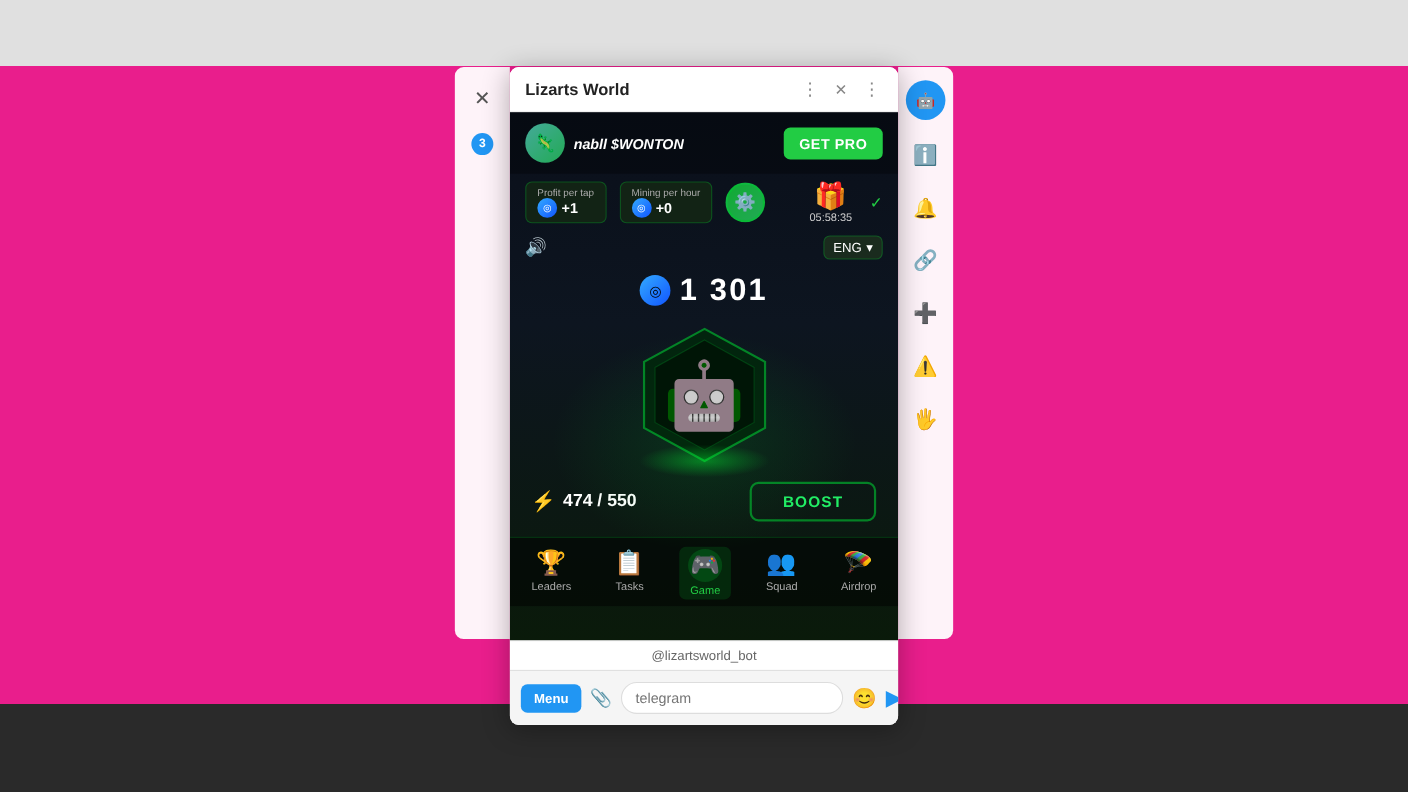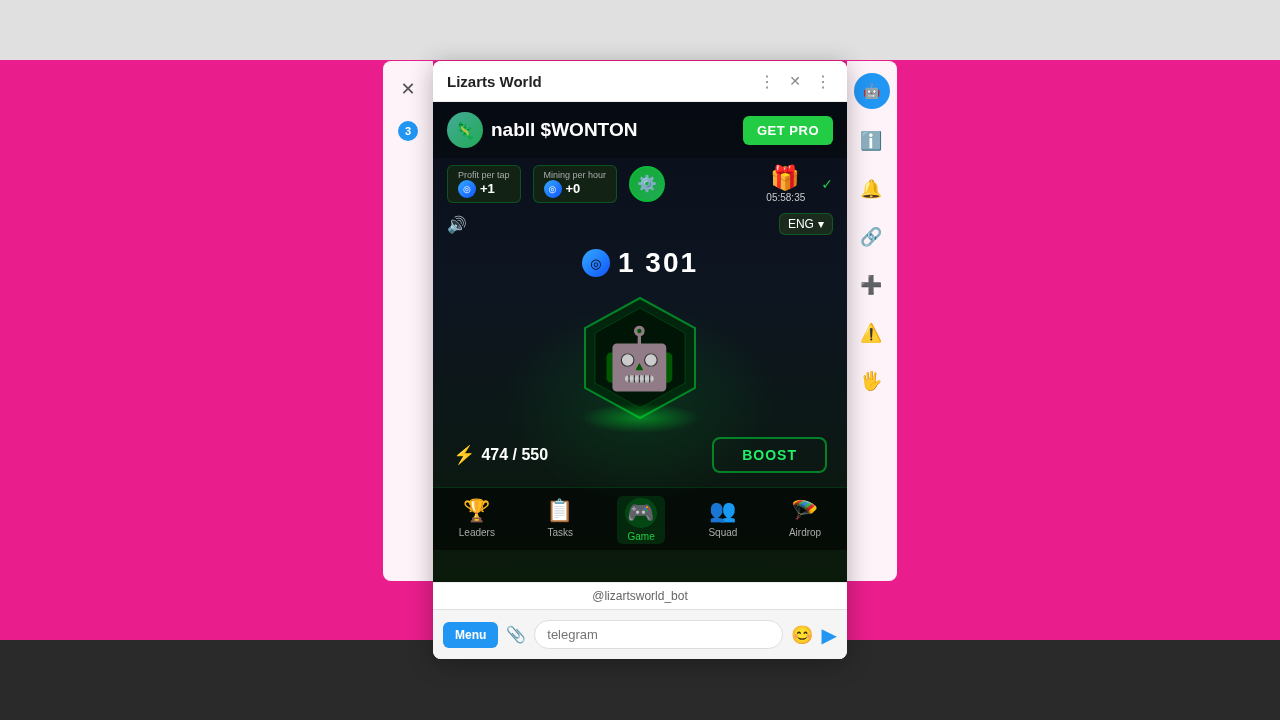--- a/index.html
+++ b/index.html
@@ -35,21 +35,21 @@
       left: 50%;
       transform: translate(-50%, -50%);
       display: flex;
       align-items: flex-start;
       gap: 0;
       z-index: 10;
     }
 
     
     .telegram-window {
-      width: 414px;
+      width: 353px;
       background: #fff;
       border-radius: 8px;
       box-shadow: 0 4px 24px rgba(0,0,0,0.3);
       overflow: hidden;
       position: relative;
     }
 
     
     .title-bar {
       display: flex;
@@ -124,22 +124,23 @@
       border-radius: 50%;
       background: linear-gradient(135deg, #4a9, #2a5);
       overflow: hidden;
       display: flex;
       align-items: center;
       justify-content: center;
       font-size: 16px;
     }
     .username {
       color: #fff;
-      font-size: 19px;
+      font-size: 13px;
       font-weight: 600;
+      font-style: italic;
     }
     .get-pro-btn {
       background: #22cc44;
       color: #fff;
       border: none;
       border-radius: 6px;
       padding: 7px 14px;
       font-size: 13px;
       font-weight: 700;
       cursor: pointer;

